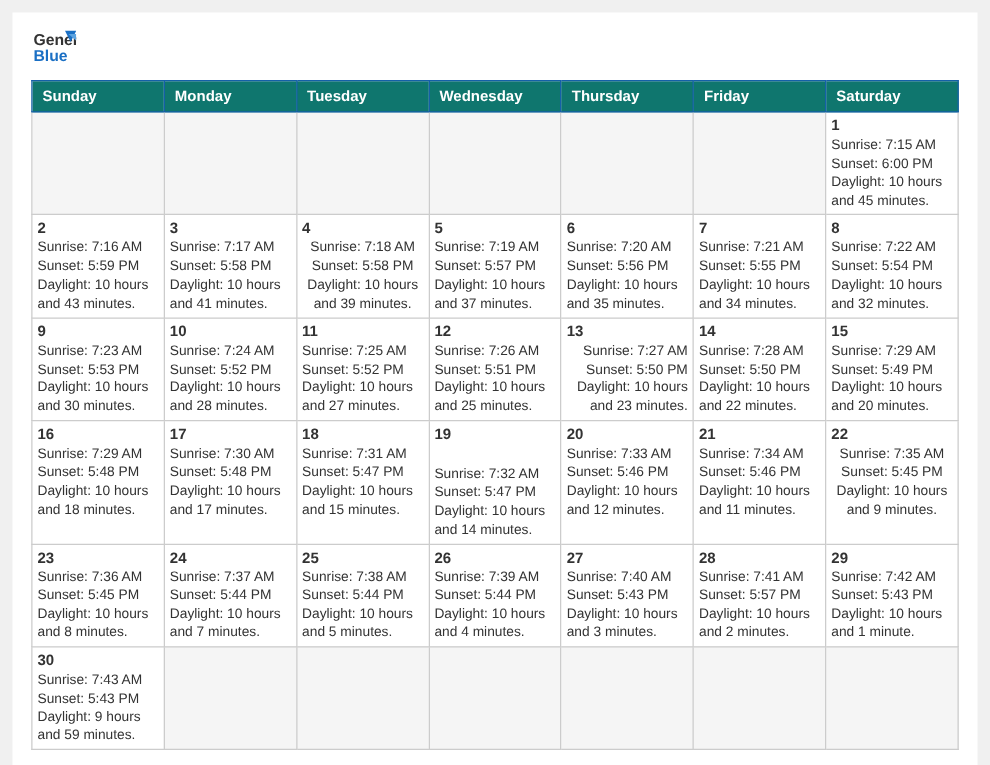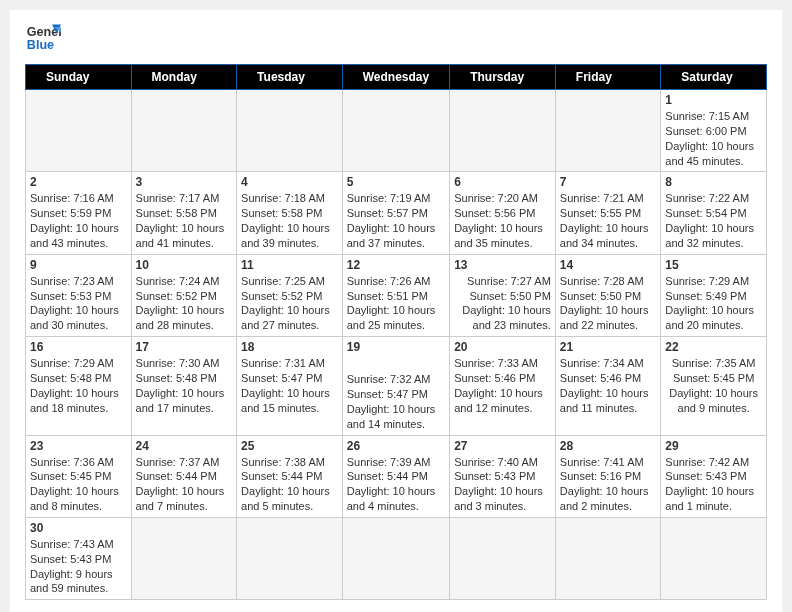--- a/index.html
+++ b/index.html
@@ -43,25 +43,25 @@
     .location {
       font-size: 14px;
       color: #555;
     }
     .calendar {
       width: 100%;
       border-collapse: collapse;
       border: 1px solid #ccc;
     }
     .calendar th {
-      background: #000000;
+      background: #0f766e;
       color: white;
       font-size: 12px;
       font-weight: bold;
-      padding: 5px 20px;
+      padding: 5px 8px;
       text-align: left;
       border: 1px solid #1560a8;
     }
     .calendar td {
       vertical-align: top;
       border: 1px solid #ccc;
       padding: 3px 4px;
       width: calc(100% / 7);
       min-height: 70px;
       font-size: 10px;
@@ -140,21 +140,21 @@
           </td>
           <td>
             <span class="day-number">3</span>
             <div class="day-info" style="white-space: pre-line;">Sunrise: 7:17 AM
 Sunset: 5:58 PM
 Daylight: 10 hours
 and 41 minutes.</div>
           </td>
           <td>
             <span class="day-number">4</span>
-            <div class="day-info" style="white-space: pre-line;">Sunrise: 7:18 AM
+            <div class="day-info" style="white-space: pre-line; text-align: center;">Sunrise: 7:18 AM
 Sunset: 5:58 PM
 Daylight: 10 hours
 and 39 minutes.</div>
           </td>
           <td>
             <span class="day-number">5</span>
             <div class="day-info" style="white-space: pre-line;">Sunrise: 7:19 AM
 Sunset: 5:57 PM
 Daylight: 10 hours
 and 37 minutes.</div>
@@ -315,21 +315,21 @@
           <td>
             <span class="day-number">27</span>
             <div class="day-info" style="white-space: pre-line;">Sunrise: 7:40 AM
 Sunset: 5:43 PM
 Daylight: 10 hours
 and 3 minutes.</div>
           </td>
           <td>
             <span class="day-number">28</span>
             <div class="day-info" style="white-space: pre-line;">Sunrise: 7:41 AM
-Sunset: 5:16 PM
+Sunset: 5:57 PM
 Daylight: 10 hours
 and 2 minutes.</div>
           </td>
           <td>
             <span class="day-number">29</span>
             <div class="day-info" style="white-space: pre-line;">Sunrise: 7:42 AM
 Sunset: 5:43 PM
 Daylight: 10 hours
 and 1 minute.</div>
           </td>

